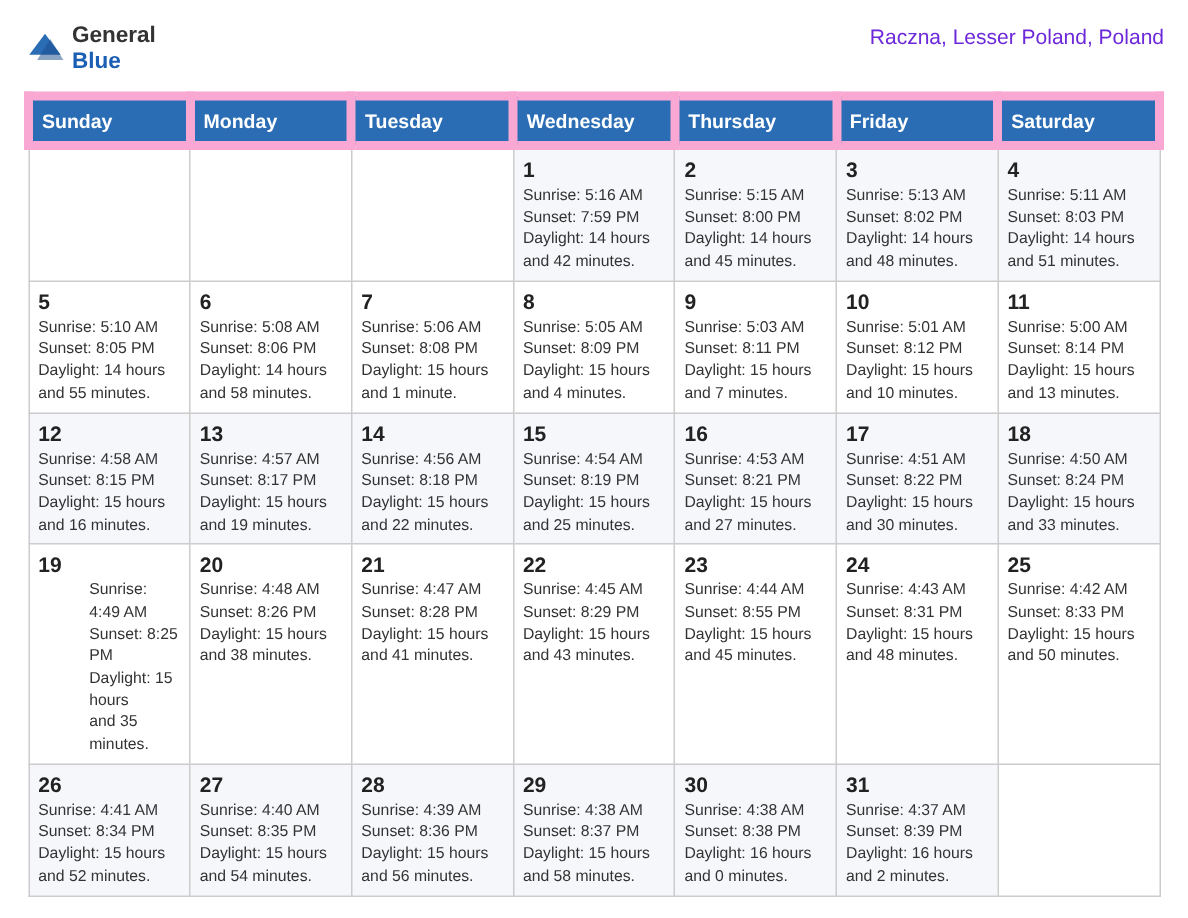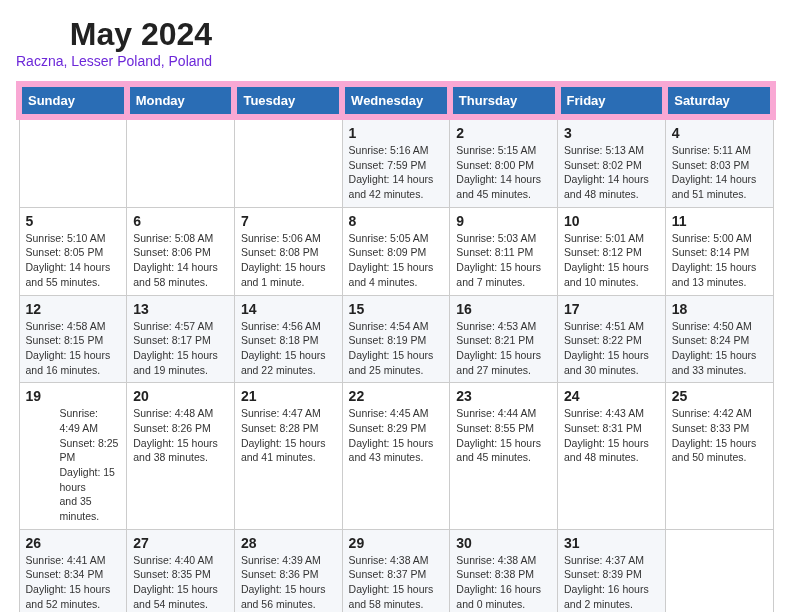--- a/index.html
+++ b/index.html
@@ -91,22 +91,31 @@
       color: #333;
     }
     .empty-cell {
       background: #fff !important;
     }
   </style>
 </head>
 <body>
 
 <div class="header">
+  <div class="logo">
+    <svg class="logo-icon" viewBox="0 0 32 32">
+      <polygon points="16,4 28,20 4,20" fill="#2a6db5"></polygon>
+      <polygon points="20,8 30,24 10,24" fill="#1a4a8a" opacity="0.5"></polygon>
+    </svg>
+    <div class="logo-text">
+      <span class="logo-general">General</span>
+      <span class="logo-blue">Blue</span>
+    </div>
+  </div>
   <div class="title-block">
-    <div class="main-title">May 2024</div>
     <div class="subtitle">Raczna, Lesser Poland, Poland</div>
   </div>
 </div>
 
 <table>
   <thead>
     <tr>
     <th>Sunday</th>
         <th>Monday</th>
         <th>Tuesday</th>

